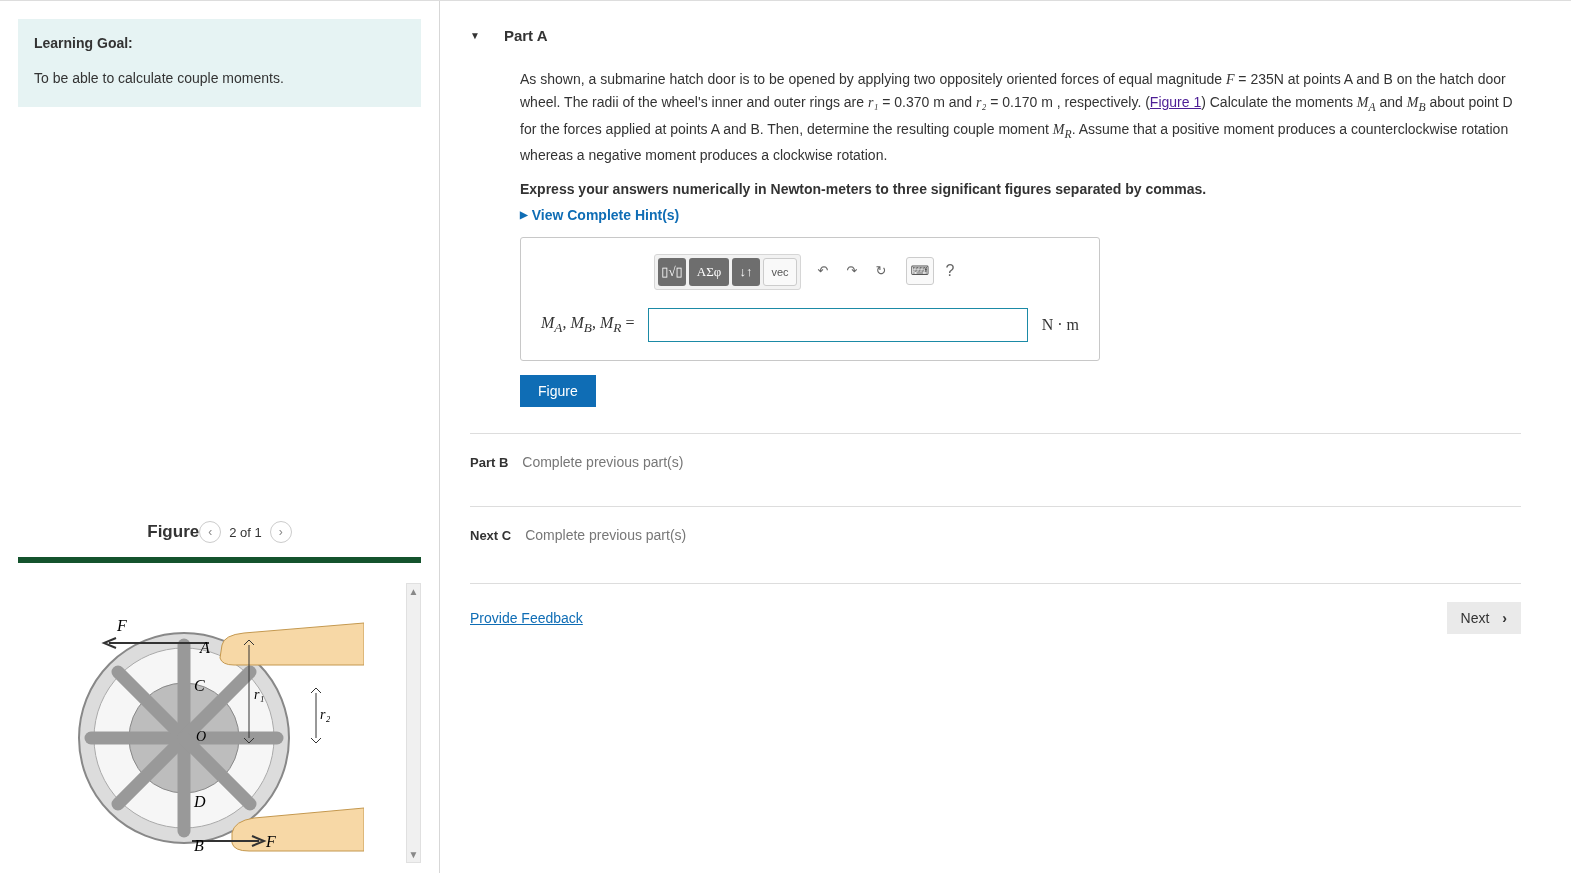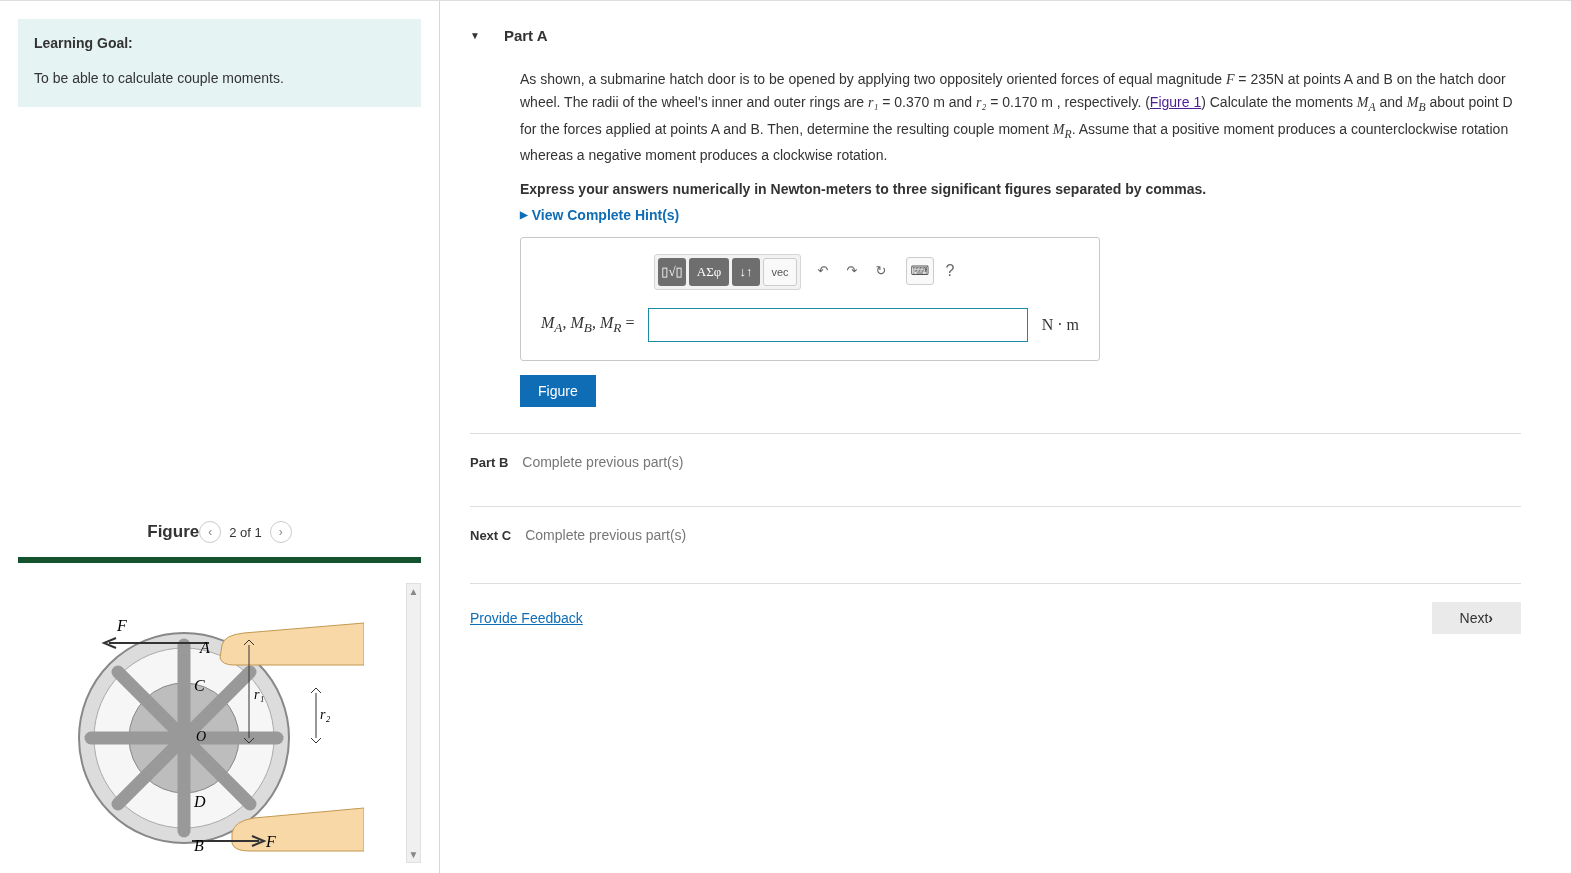--- a/index.html
+++ b/index.html
@@ -158,22 +158,22 @@
   .locked-part .part-label { color:#333; font-weight:bold; font-size:13px; }
 
   .footer-row {
     margin-top: 30px;
     border-top:1px solid #ddd;
     padding-top:18px;
     display:flex; justify-content:space-between; align-items:center;
   }
   .feedback-link { color:#0f6db5; text-decoration:underline; cursor:pointer;text-align:center; }
   .next-btn {
-    background:#eaeaea; padding:8px 28px; font-size:14px;
-    display:flex; align-items:center; gap:0; cursor:pointer;
+    background:#eaeaea; padding:8px 14px; font-size:14px;
+    display:flex; align-items:center; gap:13px; cursor:pointer;
     color:#333;
   }
   .next-btn .chev { font-weight:bold; }
 
   
   .wheel-label { font-family:"Times New Roman", serif; font-style:italic; font-size:16px; }
   .wheel-label-sm { font-family:"Times New Roman", serif; font-style:italic; font-size:14px; }
 </style>
 </head>
 <body>

